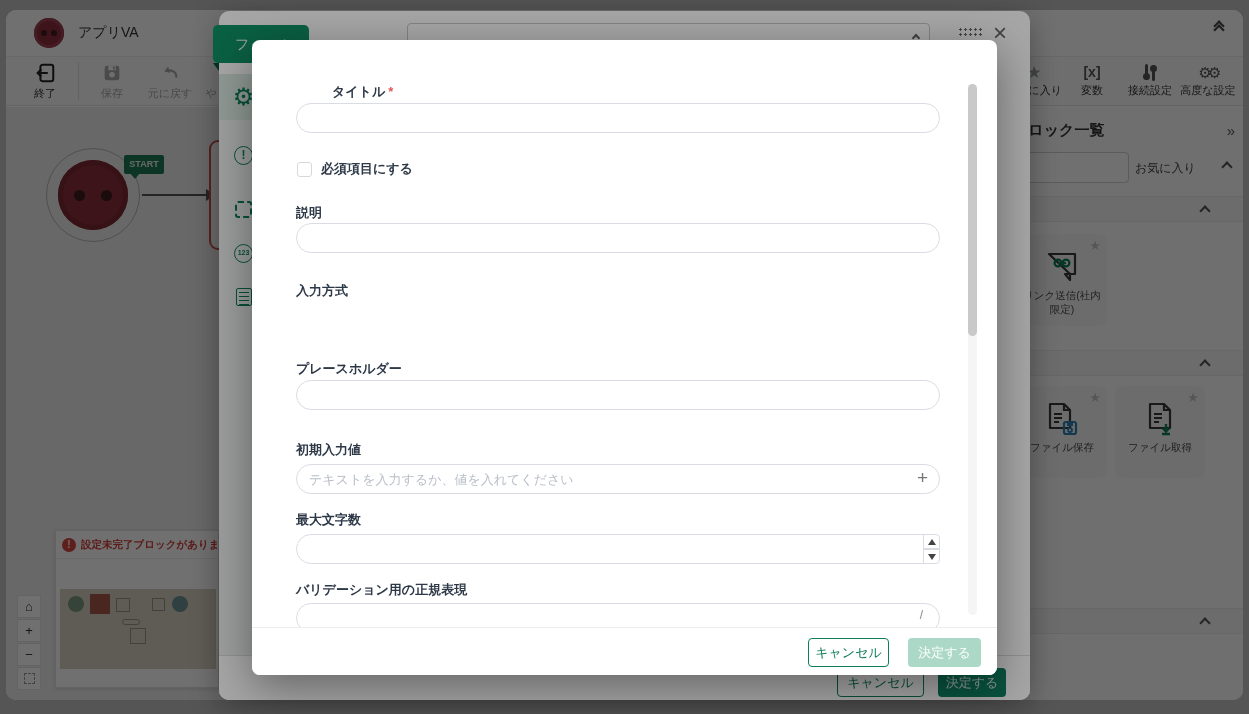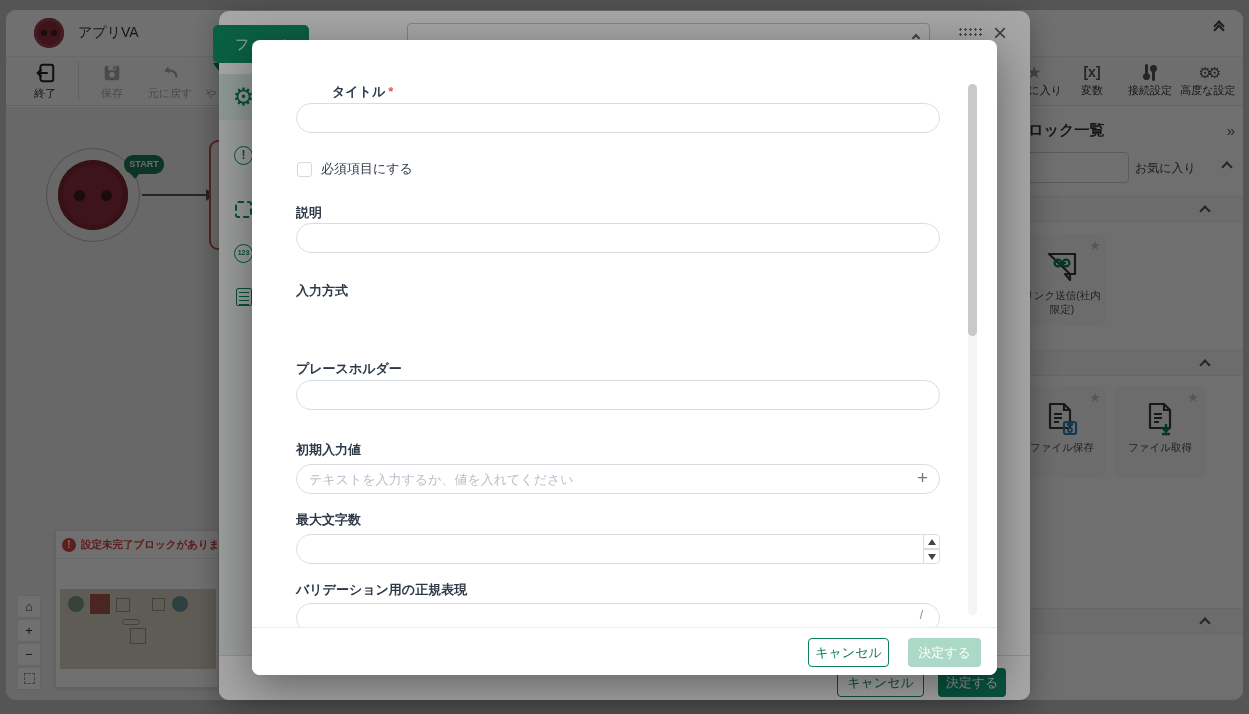--- a/index.html
+++ b/index.html
@@ -34,21 +34,21 @@
   .conn-icon u.u1 { left:2px; top:9px; } .conn-icon u.u2 { right:2px; top:1px; }
   .gears-glyph { font-size:15px; color:#555; line-height:17px; letter-spacing:-4px; }
 
   .canvas { position:absolute; left:0; top:97px; right:0; bottom:0; background:#ececec; }
 
   
   .start-ring { position:absolute; left:40px; top:41px; width:94px; height:94px; border:1px solid #b5b5b5; border-radius:50%; }
   .start-node { position:absolute; left:52px; top:53px; width:70px; height:70px; border-radius:50%; background:#8b2f3a; box-shadow:inset 0 0 0 5px #7c2934; }
   .start-node i { position:absolute; width:11px; height:11px; border-radius:50%; background:#3c1a20; top:30px; }
   .start-node i.l { left:16px; } .start-node i.r { right:16px; }
-  .start-badge { position:absolute; left:118px; top:48px; width:40px; height:19px; background:#1c7a58; color:#e8f2ec; font-size:9px; font-weight:bold; text-align:center; line-height:19px; border-radius:9px; }
+  .start-badge { position:absolute; left:118px; top:48px; width:40px; height:19px; background:#1c7a58; color:#e8f2ec; font-size:9px; font-weight:bold; text-align:center; line-height:19px; border-radius:2px; }
   .start-badge:after { content:""; position:absolute; left:6px; bottom:-5px; border-left:5px solid transparent; border-right:5px solid transparent; border-top:6px solid #1c7a58; }
   .flow-arrow { position:absolute; left:136px; top:87px; width:66px; height:2px; background:#555; }
   .flow-arrow:after { content:""; position:absolute; right:-7px; top:-5px; border-left:9px solid #555; border-top:6px solid transparent; border-bottom:6px solid transparent; }
   .error-block { position:absolute; left:203px; top:33px; width:26px; height:110px; border:2px solid #c25450; border-radius:9px; background:#f6f6f6; }
 
   
   .minimap { position:absolute; left:49px; top:423px; width:164px; height:158px; background:#fff; border:1px solid #e0e0e0; box-shadow:0 1px 4px rgba(0,0,0,.12); }
   .minimap-head { height:28px; display:flex; align-items:center; gap:5px; padding:0 6px; border-bottom:1px solid #eee; }
   .warn-dot { width:14px; height:14px; min-width:14px; border-radius:50%; background:#d64541; color:#fff; font-size:10px; font-weight:bold; text-align:center; line-height:14px; }
   .warn-text { color:#d0413b; font-size:10.5px; font-weight:bold; white-space:nowrap; }
@@ -109,21 +109,21 @@
 
   
   .modal { position:absolute; left:252px; top:40px; width:745px; height:635px; background:#fff; border-radius:8px; box-shadow:0 12px 45px rgba(0,0,0,.4); z-index:40; overflow:hidden; }
   .m-title { position:absolute; left:0; top:12px; width:100%; text-align:center; font-size:14px; color:#737373; }
   .f-label { position:absolute; left:44px; font-size:13px; font-weight:bold; color:#2e3948; }
   .f-label .req { color:#e25555; margin-left:3px; }
   .f-input { position:absolute; left:44px; width:644px; height:30px; border:1px solid #d9dde3; border-radius:15px; background:#fff; font-size:13px; color:#333; padding:0 12px; font-family:inherit; }
   .f-input::placeholder { color:#b9bec7; }
   .m-check { position:absolute; left:45px; top:120px; display:flex; align-items:center; gap:9px; }
   .m-check .box { width:15px; height:15px; border:1px solid #d5d9df; border-radius:3px; background:#fff; }
-  .m-check .clabel { font-size:13px; font-weight:normal; color:#2e3948; }
+  .m-check .clabel { font-size:13px; font-weight:bold; color:#2e3948; }
   .f-select { position:absolute; left:44px; width:644px; height:30px; border:1px solid #d9dde3; border-radius:4px; background:#fff; font-size:13px; color:#333; line-height:28px; padding:0 12px; }
   .f-select .chev { position:absolute; right:16px; top:10px; border-color:#555; }
   .plus-glyph { position:absolute; right:12px; top:3px; font-size:19px; color:#777; font-weight:normal; }
   .spinner { position:absolute; right:0; top:0; width:17px; height:30px; }
   .spinner .sp { position:absolute; right:0; width:17px; height:15px; border:1px solid #d9dde3; background:#fff; display:flex; align-items:center; justify-content:center; }
   .spinner .sp.up { top:0; border-radius:0 4px 0 0; }
   .spinner .sp.dn { bottom:0; border-radius:0 0 4px 0; }
   .tri-up { width:0; height:0; border-left:4px solid transparent; border-right:4px solid transparent; border-bottom:6px solid #444; }
   .tri-dn { width:0; height:0; border-left:4px solid transparent; border-right:4px solid transparent; border-top:6px solid #444; }
   .regex-slash { position:absolute; right:17px; top:5px; font-size:12px; color:#888; }

